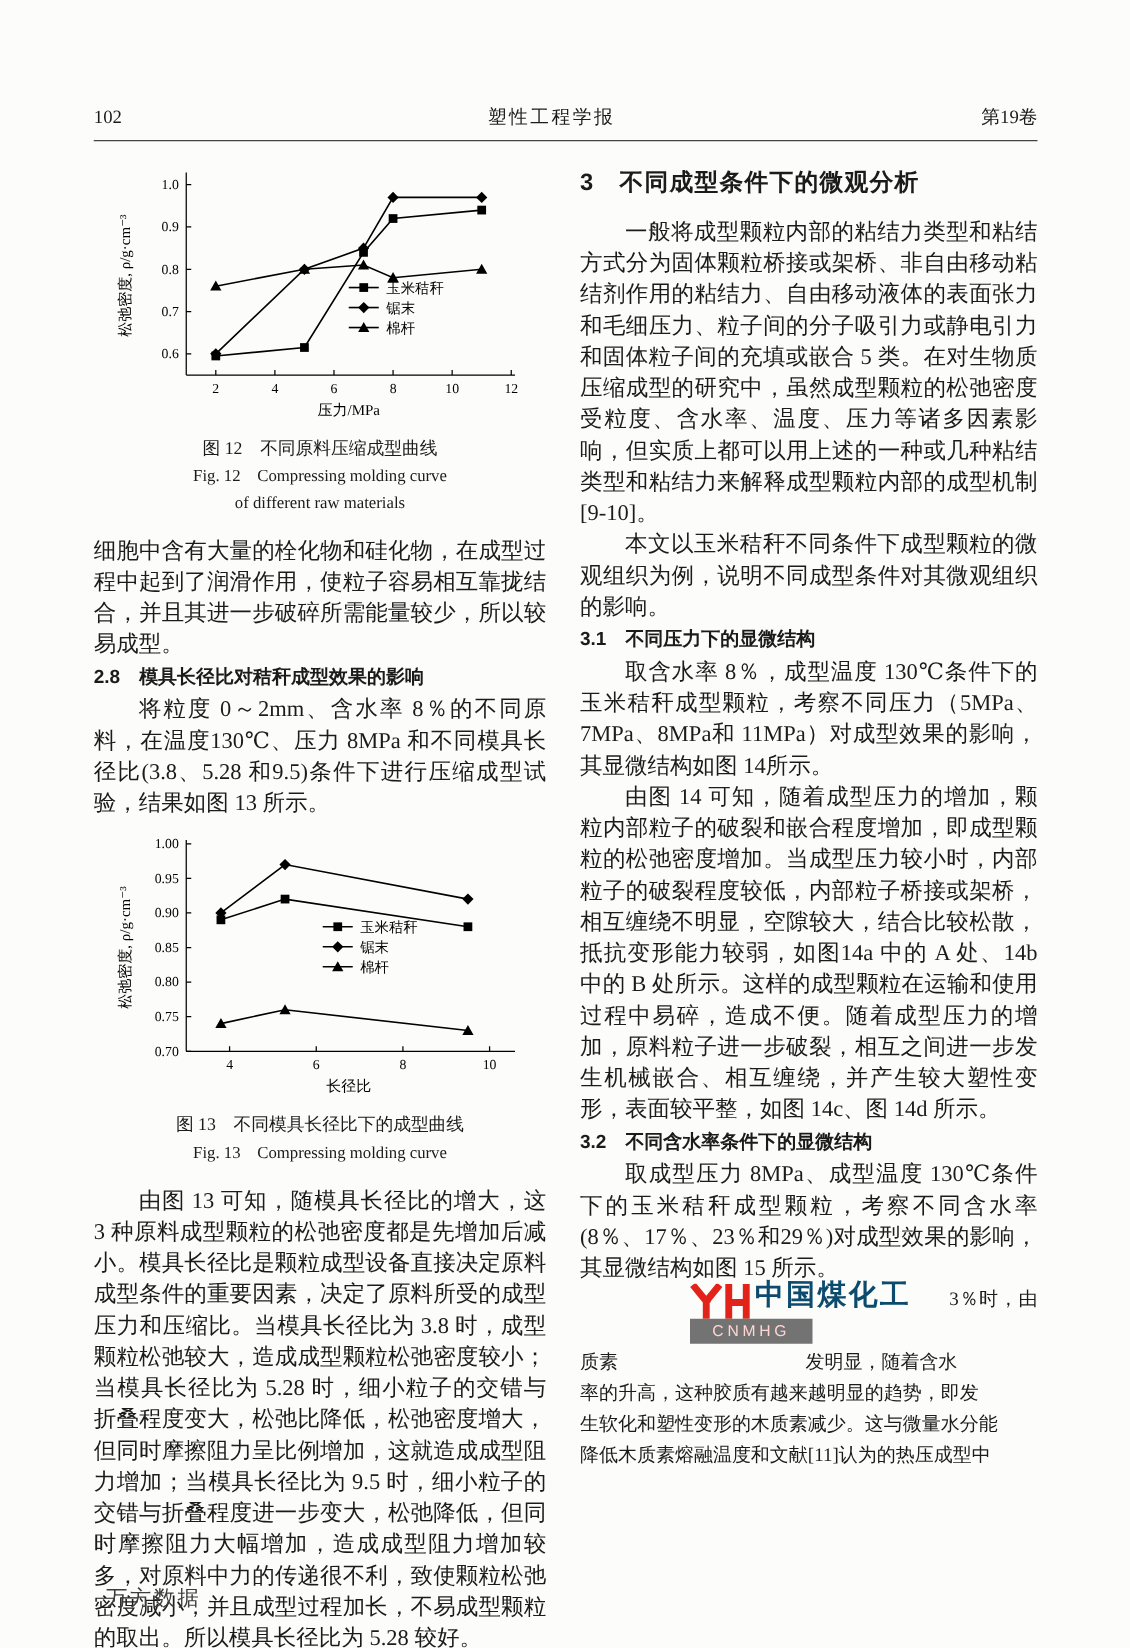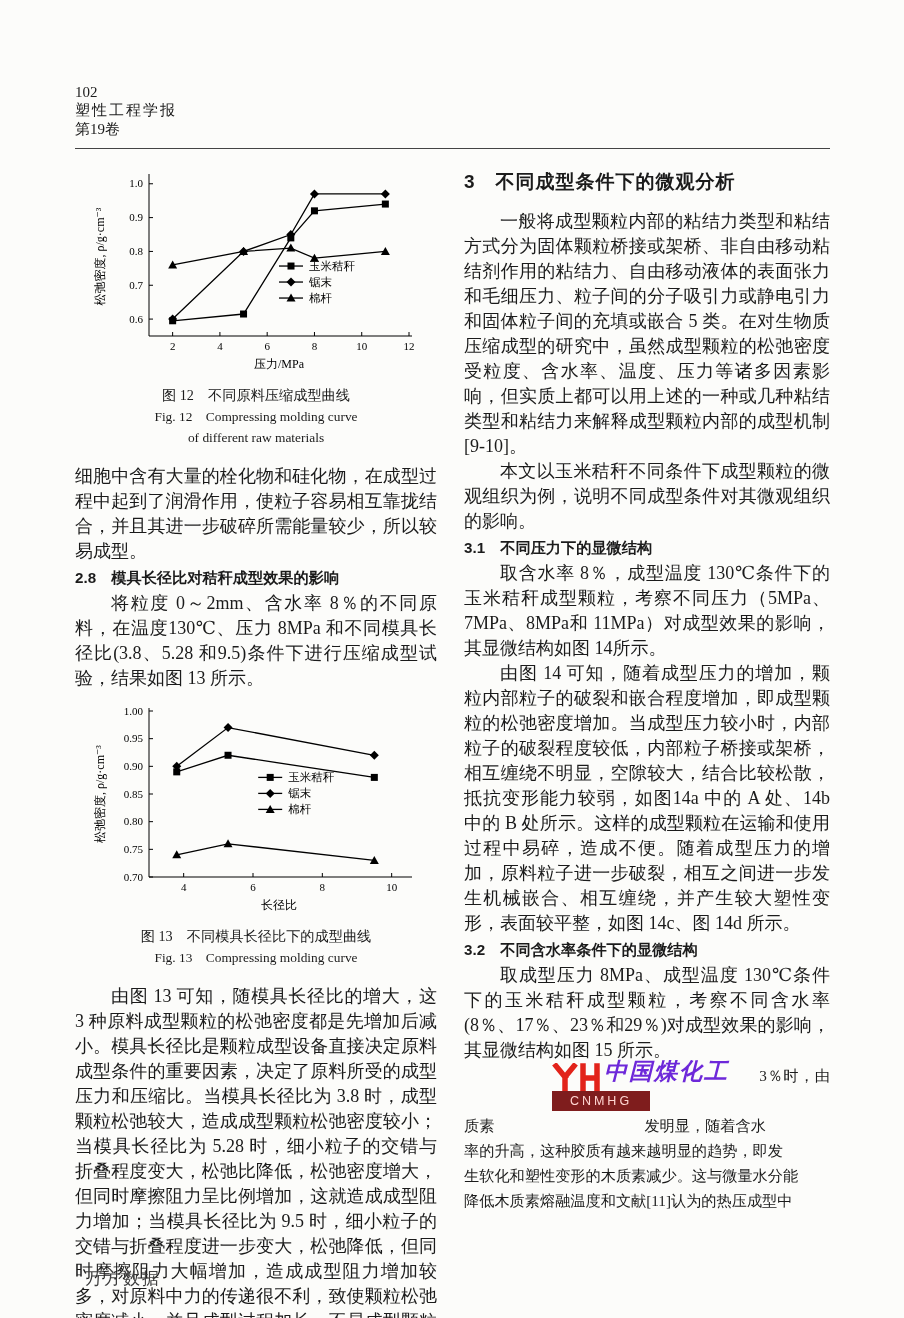--- a/index.html
+++ b/index.html
@@ -4,21 +4,21 @@
 <style>
   html,body{margin:0;padding:0;}
   body{
     width:904px;height:1318px;background:#fcfcfa;position:relative;
     font-family:"Liberation Serif","DejaVu Serif",serif;color:#1b1b1b;
     overflow:hidden;
   }
   .page{position:absolute;inset:0;padding:84px 74px 0 75px;box-sizing:border-box;}
   header.pg{
     display:flex;justify-content:space-between;align-items:baseline;
-    font-size:15px;padding-bottom:9px;border-bottom:1px solid #444;flex-direction:column;
+    font-size:15px;padding-bottom:9px;border-bottom:1px solid #444;
   }
   header.pg .mid{flex:1;text-align:center;letter-spacing:2px;}
   .cols{display:flex;gap:27px;margin-top:18px;}
   .col-l{width:362px;flex:none;}
   .col-r{width:366px;flex:none;}
   p.body{font-size:18px;line-height:25px;text-align:justify;margin:0;}
   .ind{text-indent:2em;}
   h2.sec3{
     font-size:19px;font-weight:bold;margin:2px 0 14px 0;letter-spacing:1px;
     font-family:"Liberation Sans","DejaVu Sans",sans-serif;
@@ -37,27 +37,26 @@
   .p7{position:relative;font-size:15.2px;line-height:25px;text-align:justify;}
   .p7 .l1{padding-left:272px;box-sizing:border-box;}
   .p7 .sp{display:inline-block;width:150px;}
   .cnmhg{
     position:absolute;left:86px;top:-4px;width:210px;height:55px;
     background:#fcfcfa;z-index:2;
   }
   .cn-icon{position:absolute;left:2px;top:4px;}
   .cn-name{
     position:absolute;left:54px;top:0;font-size:23px;font-weight:bold;
-    color:#6d28d9;letter-spacing:2px;white-space:nowrap;
-    font-family:"Liberation Sans","DejaVu Sans",sans-serif;
-    font-style:italic;
+    color:#0c4a6e;letter-spacing:2px;white-space:nowrap;
+    font-family:"Liberation Sans","DejaVu Sans",sans-serif;
   }
   .cn-sub{
     position:absolute;left:2px;top:32px;width:98px;height:20px;
-    background:#7f1d1d;color:#ffd6d2;font-size:12.5px;letter-spacing:3px;
+    background:#737373;color:#ffd6d2;font-size:12.5px;letter-spacing:3px;
     text-align:center;line-height:20px;
     font-family:"Liberation Sans","DejaVu Sans",sans-serif;
   }
   .wanfang{
     position:absolute;left:85px;bottom:28px;font-size:17px;color:#3c3c3c;
     letter-spacing:2px;
     text-align:right;
   }
 </style>
 </head>

